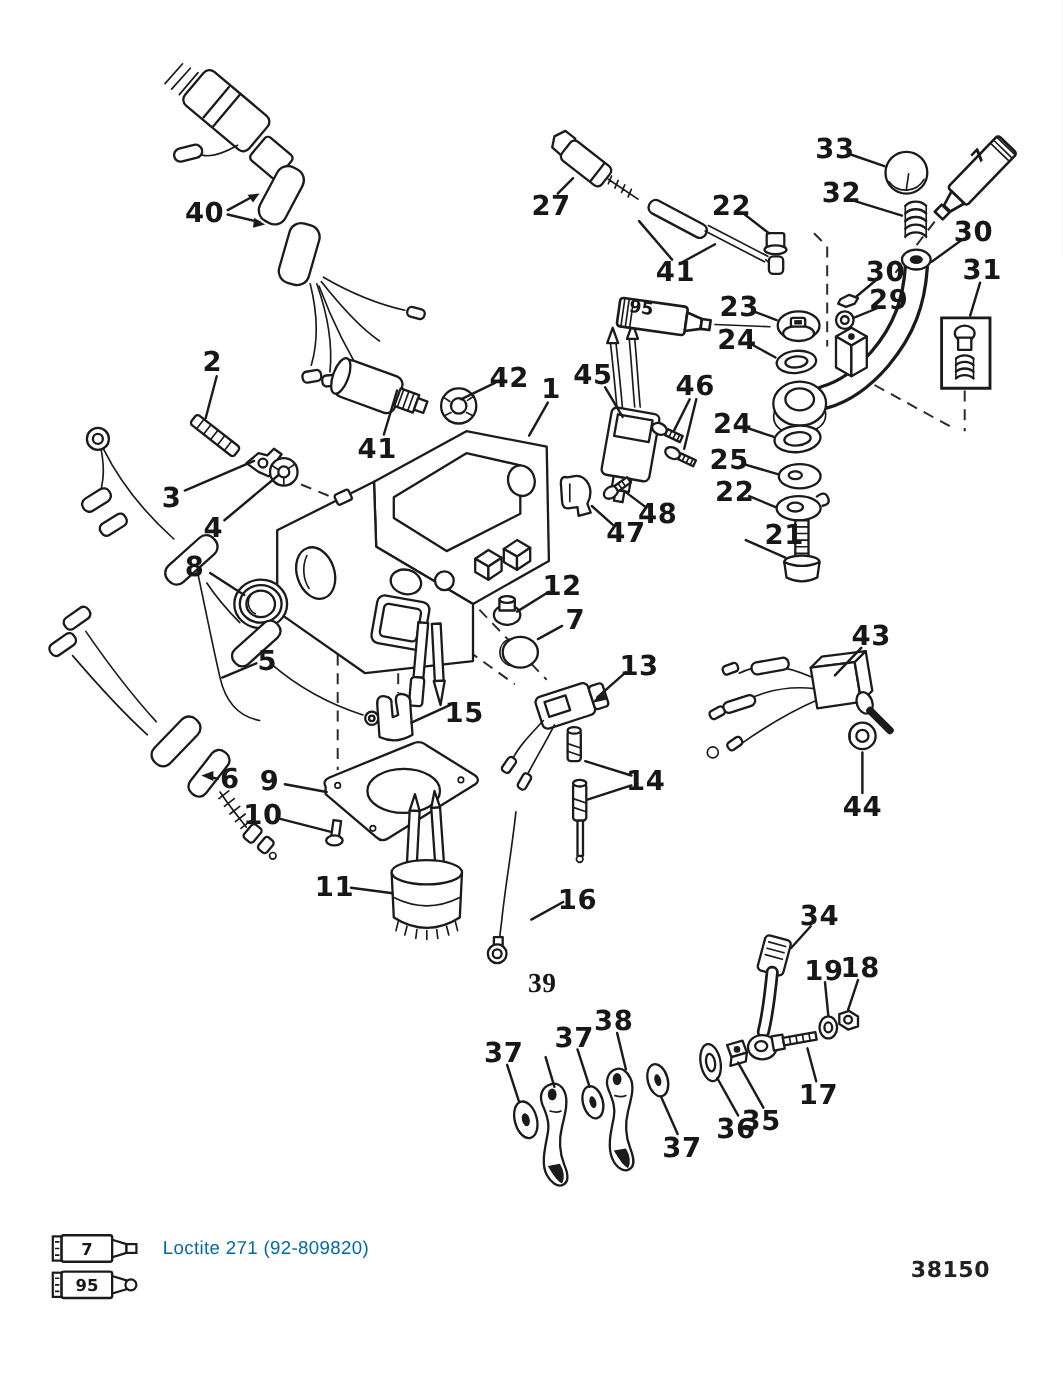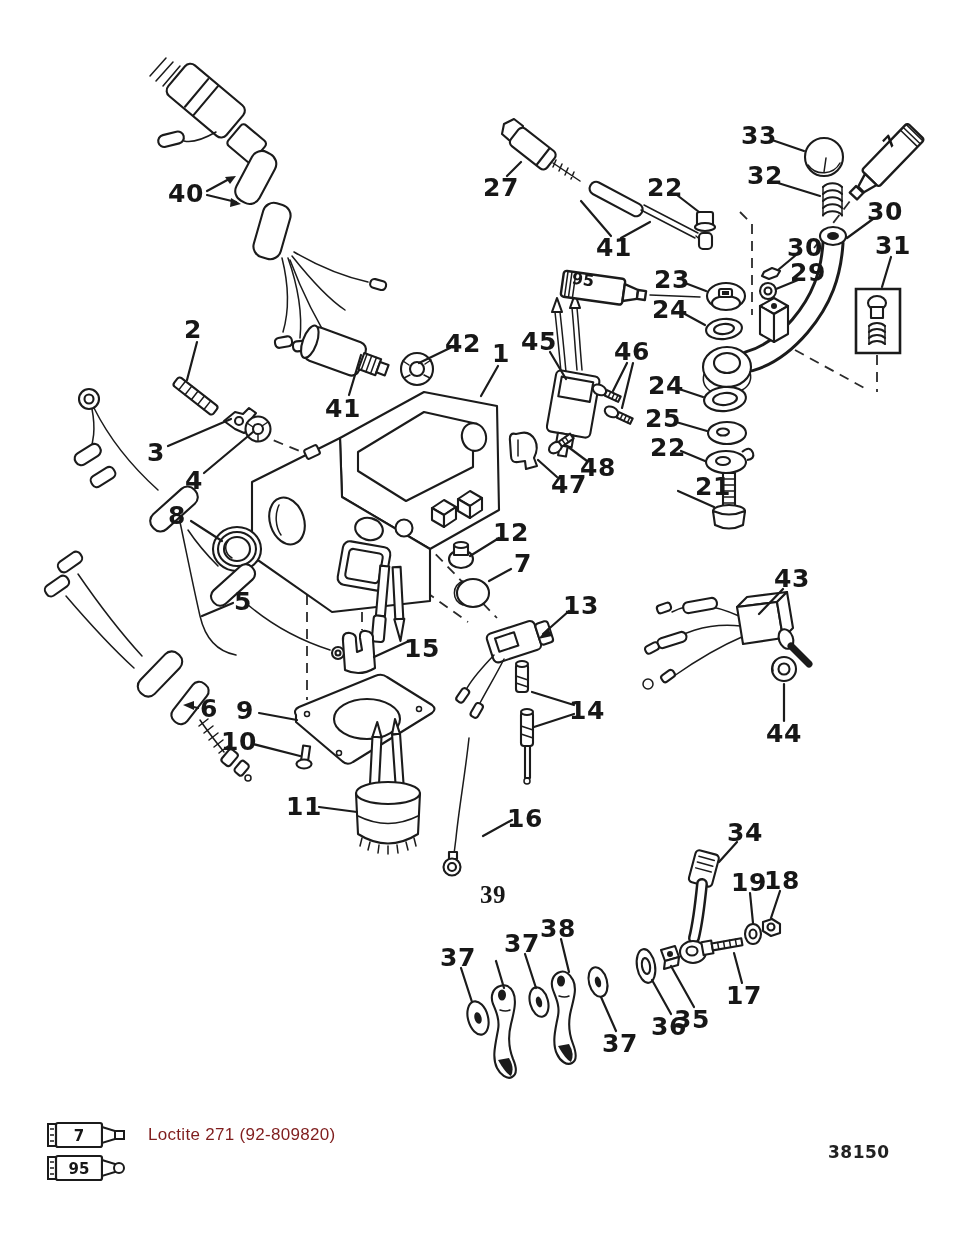--- a/index.html
+++ b/index.html
@@ -25,31 +25,31 @@
     white-space:nowrap;line-height:1;
   }
   .tube-label{
     position:absolute;
     font-family:"DejaVu Sans","Liberation Sans",sans-serif;
     font-weight:bold;font-size:16px;color:#171717;line-height:1;
   }
   .legend{position:absolute;left:46px;top:1118px;}
   .legend-row{display:flex;align-items:center;height:33px;}
   .legend-text{
-    font-family:"Liberation Sans",sans-serif;font-size:17px;color:#7f1d1d;
+    font-family:"Liberation Sans",sans-serif;font-size:17px;color:#0369a1;
     margin-left:16px;letter-spacing:0.3px;
   }
   .legend-tube-text{
     font-family:"DejaVu Sans","Liberation Sans",sans-serif;
     font-weight:bold;font-size:15px;fill:#171717;
   }
   .drawing-number{
     position:absolute;left:828px;top:1142px;
     font-family:"DejaVu Sans","Liberation Sans",sans-serif;
-    font-weight:bold;font-size:17px;color:#222;letter-spacing:0.5px;
+    font-weight:bold;font-size:20px;color:#222;letter-spacing:0.5px;
   }
 </style>
 </head>
 <body>
 
 <div class="page">
 
   <svg class="art" width="966" height="1249" viewBox="0 0 966 1249">
 
     <g>

